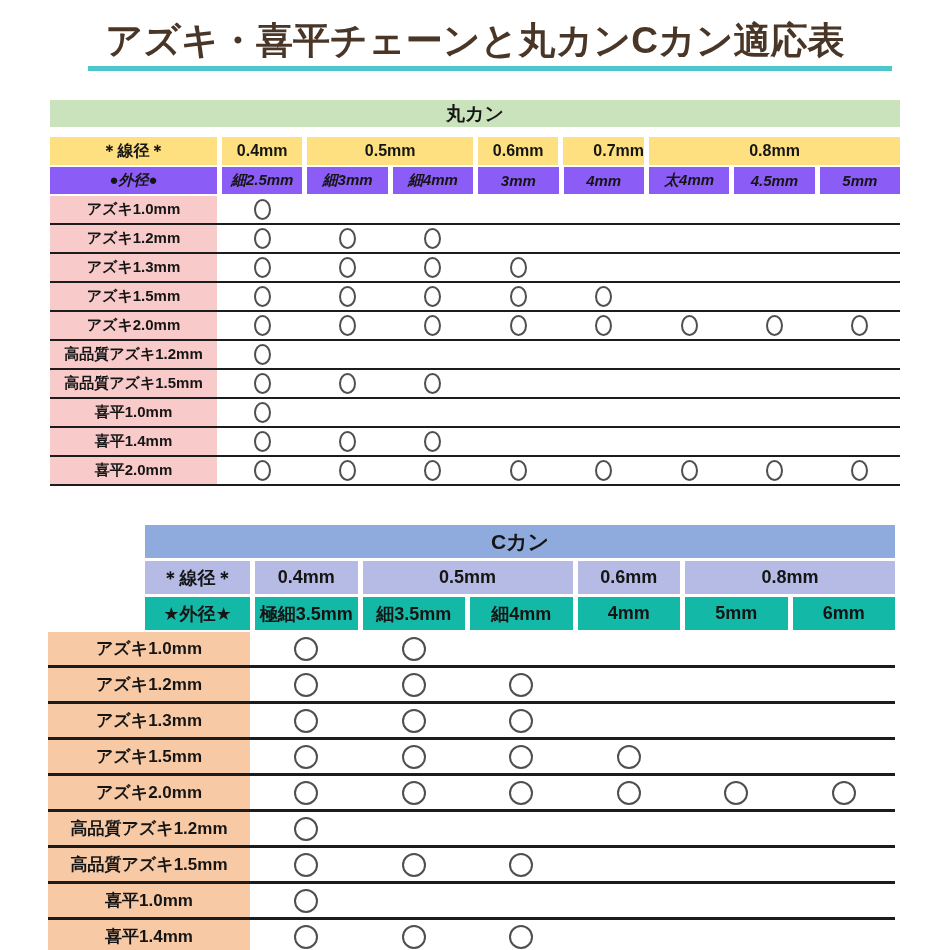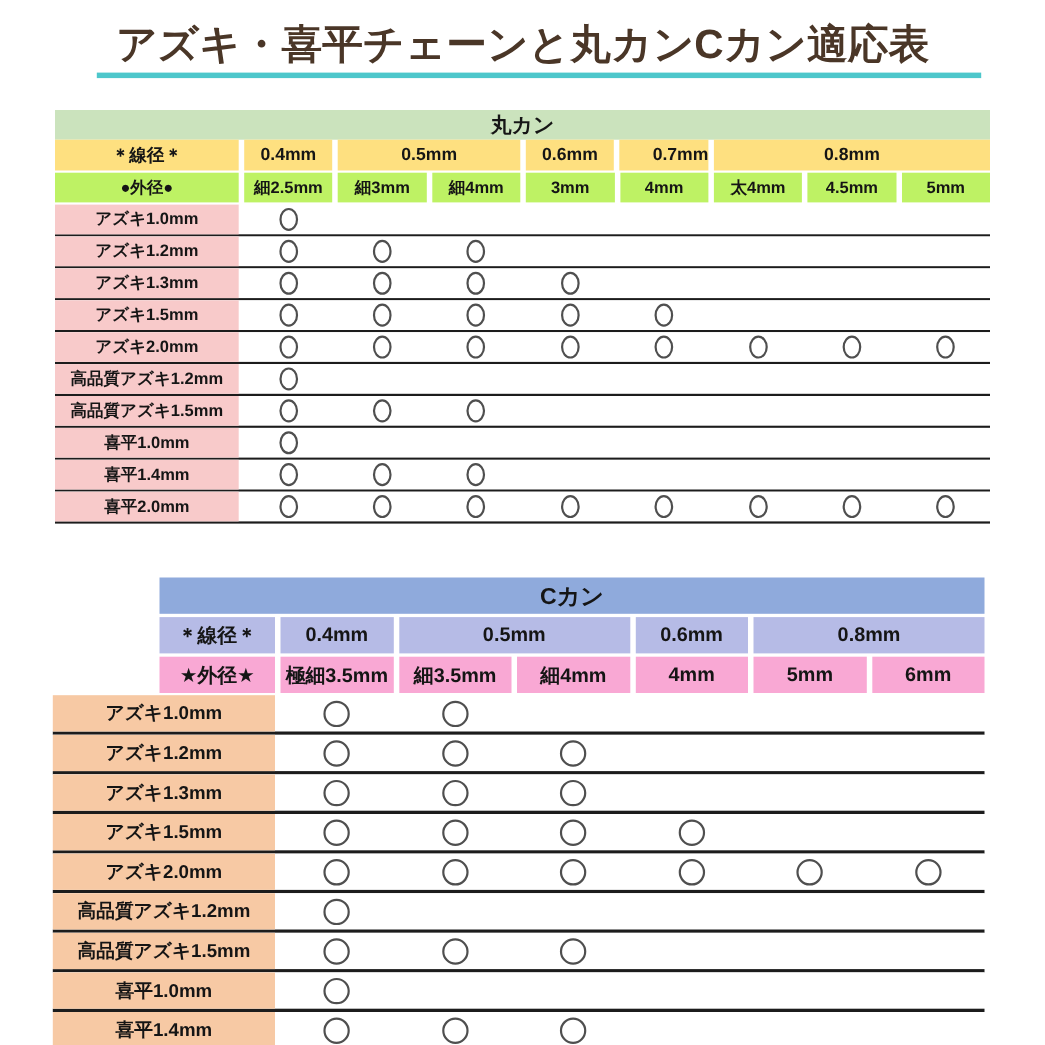--- a/index.html
+++ b/index.html
@@ -13,41 +13,41 @@
     position:absolute; top:16px; left:0; width:100%; text-align:center;
     font-size:37px; font-weight:900; letter-spacing:0px; color:#4a3627;
   }
   .title-underline { position:absolute; top:66px; left:88px; width:804px; height:5px; background:#4dc7cb; }
 
   
   .cc { display:flex; align-items:center; justify-content:center; box-sizing:border-box; }
 
   
   .tbl1 { position:absolute; left:50px; top:100px; width:850px; }
-  .caption1 { height:27px; background:#cbe3bd; font-size:19px; margin-bottom:0; }
+  .caption1 { height:27px; background:#cbe3bd; font-size:19px; margin-bottom:10px; }
   .t1-hrow { display:grid; grid-template-columns:167px repeat(8,1fr); column-gap:5px; margin-bottom:2px; }
   .t1-hrow > div { height:28px; font-size:16px; }
   .ylw { background:#fee080; }
-  .blu { background:#bef264; }
+  .blu { background:#8b5cf6;font-style:italic; }
   .t1-hrow.gaikei > div { height:27px; font-size:15px; }
   .t1-body .brow {
     display:grid; grid-template-columns:167px repeat(8,1fr); column-gap:5px;
     height:27px; border-bottom:2px solid #1c1c1c; background:#fff;
   }
   .t1-body .rlabel { background:#f8caca; font-size:15px; }
   .circle1 { width:13px; height:17px; border:2px solid #4f4f4f; border-radius:50%; background:transparent; }
 
   
   .tbl2 { position:absolute; left:48px; top:481px; width:847px; }
   .t2-head { margin-left:97px; }
   .caption2 { height:33px; background:#8faadc; font-size:21px; margin-bottom:3px;margin-top:44px; }
   .t2-hrow { display:grid; grid-template-columns:105px repeat(6,1fr); column-gap:5px; margin-bottom:3px; }
   .t2-hrow > div { height:33px; font-size:18px; }
   .lav { background:#b6bbe6; }
-  .pyl { background:#f9a8d4; }
+  .pyl { background:#14b8a6; }
   .t2-body { margin-top:-1px; }
   .t2-body .brow {
     display:grid; grid-template-columns:202px repeat(6,1fr); column-gap:5px;
     height:33px; border-bottom:3px solid #1c1c1c; background:#fff;
   }
   .t2-body .rlabel { background:#f7c9a4; font-size:17px; }
   .circle2 { width:20px; height:20px; border:2px solid #4f4f4f; border-radius:50%; background:transparent; }
 </style>
 </head>
 <body>

